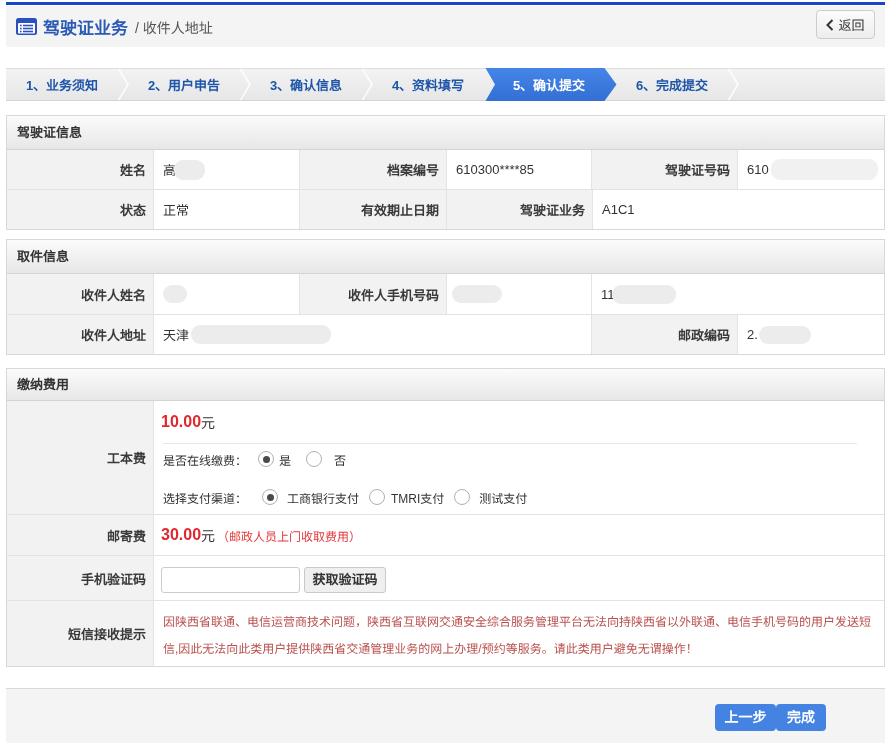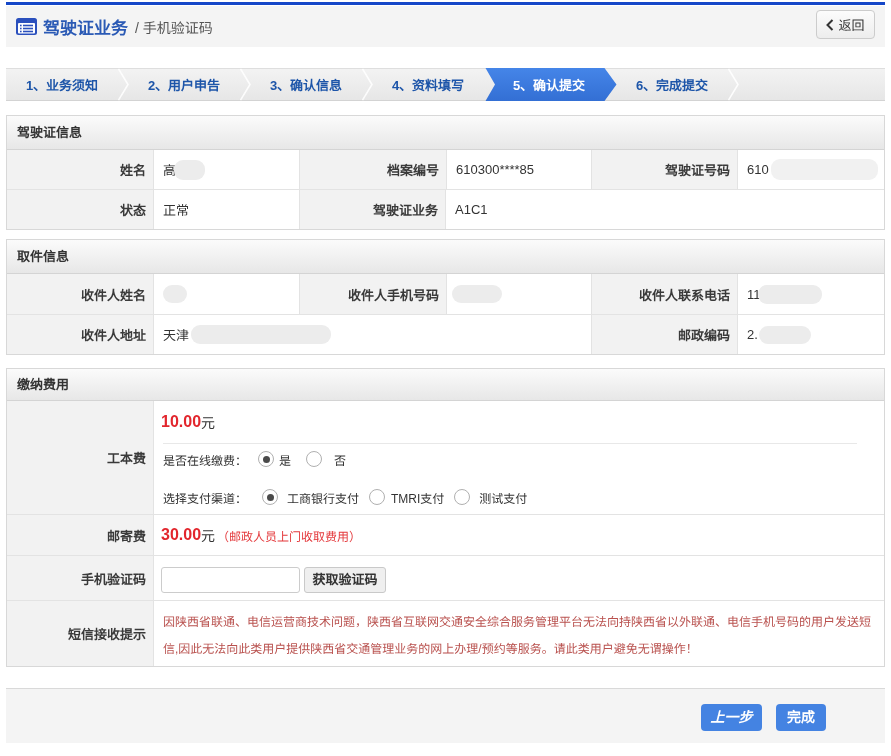--- a/index.html
+++ b/index.html
@@ -33,41 +33,41 @@
 .fee hr { border:none; border-top:1px solid #e8e8e8; margin:0 27px 0 9px; }
 .fee .p2 { height:33px; display:flex; align-items:flex-start; padding-left:9px; margin-top:7px; font-size:12px; }
 .fee .p3 { height:26px; display:flex; align-items:center; padding-left:9px; font-size:12px; }
 .radio { display:inline-block; width:16px; height:16px; border:1px solid #b0b0b0; border-radius:50%; background:#fff; position:relative; vertical-align:middle; flex-shrink:0; }
 .radio.on::after { content:""; position:absolute; left:3.5px; top:3.5px; width:7px; height:7px; border-radius:50%; background:#4a4a4a; }
 .vinput { width:139px; height:26px; border:1px solid #ccc; border-radius:3px; background:#fff; margin-left:0; margin-top:4px; }
 .vbtn { height:26px; width:82px; margin-left:4px; margin-top:4px; border:1px solid #c9c9c9; border-radius:3px; background:#efefef; font-size:13px; color:#333; font-weight:bold; text-align:center; line-height:24px; }
 .hint { color:#b9514e; font-size:12px; line-height:27px; padding:8px 9px 0; display:block; }
 .footer { margin:21px 6px 0; height:55px; border-top:1px solid #d9d9d9; background:#f4f4f4; text-align:right; padding:15px 59px 0 0; }
 .btn { display:inline-block; height:27px; border:none; border-radius:4px; background:#4483e2; color:#fff; font-size:14px; font-weight:bold; text-align:center; line-height:27px; font-family:"Liberation Sans", sans-serif; }
-.b1 { width:61px; margin-right:14px;font-style:italic; }
+.b1 { width:61px; margin-right:0; }
 .b2 { width:50px; }
 .s1 .sh { height:34px; line-height:34px; }
 .s2 .sh { height:34px; line-height:34px; }
 </style>
 </head>
 <body>
 <div class="topbar"></div>
 <div class="hdr">
   <svg width="21" height="17" viewBox="0 0 21 17">
     <rect x="0" y="0" width="21" height="17" rx="2.5" fill="#2b50bd"></rect>
     <rect x="2" y="5" width="17" height="10.5" rx="1" fill="#fff"></rect>
     <rect x="4" y="6.7" width="1.6" height="1.6" fill="#2b50bd"></rect>
     <rect x="7" y="6.7" width="10" height="1.6" fill="#2b50bd"></rect>
     <rect x="4" y="9.7" width="1.6" height="1.6" fill="#2b50bd"></rect>
     <rect x="7" y="9.7" width="10" height="1.6" fill="#2b50bd"></rect>
     <rect x="4" y="12.7" width="1.6" height="1.6" fill="#2b50bd"></rect>
     <rect x="7" y="12.7" width="10" height="1.6" fill="#2b50bd"></rect>
   </svg>
   <span class="ttl">驾驶证业务</span>
-    <span class="sub">/ 手机验证码</span>
+    <span class="sub">/ 收件人地址</span>
   <span class="back"><svg width="8" height="12" viewBox="0 0 8 12">
         <polyline points="6.5,1 1.5,6 6.5,11" fill="none" stroke="#333" stroke-width="2"></polyline>
       </svg>返回</span>
 </div>
 <div class="steps">
 <svg width="879" height="33" viewBox="0 0 879 33">
   <defs>
     <linearGradient id="gbar" x1="0" y1="0" x2="0" y2="1">
       <stop offset="0" stop-color="#f3f3f3"></stop>
           <stop offset="1" stop-color="#e6e6e6"></stop>
@@ -104,37 +104,37 @@
     <div class="lab w1">姓名</div>
     <div class="val w2 bd">高<span class="blob" style="width:31px;height:20px;margin-left:-2px;"></span></div>
     <div class="lab w3">档案编号</div>
     <div class="val w4 bd">610300****85</div>
     <div class="lab w5">驾驶证号码</div>
     <div class="val w6">610<span class="blob2" style="width:107px;height:21px;margin-left:2px;"></span></div>
   </div>
   <div class="row r39">
     <div class="lab w1">状态</div>
     <div class="val w2 bd">正常</div>
+    <div class="lab w3">有效期止日期</div>
     <div class="lab w5">驾驶证业务</div>
     <div class="val w6">A1C1</div>
   </div>
 </div>
 
 <div class="sec s2">
   <div class="sh">取件信息</div>
   <div class="row r41">
     <div class="lab w1">收件人姓名</div>
     <div class="val w2 bd">
         <span class="blob" style="width:24px;height:18px;"></span>
       </div>
     <div class="lab w3">收件人手机号码</div>
     <div class="val w4 bd">
         <span class="blob" style="width:50px;height:18px;margin-left:-4px;"></span>
       </div>
-    <div class="lab w5">收件人联系电话</div>
     <div class="val w6">11<span class="blob" style="width:64px;height:19px;margin-left:-3px;"></span></div>
   </div>
   <div class="row r39">
     <div class="lab w1">收件人地址</div>
     <div class="val bd" style="width:438px;">天津<span class="blob" style="width:140px;height:19px;margin-left:2px;"></span></div>
     <div class="lab w5">邮政编码</div>
     <div class="val w6">2.<span class="blob" style="width:52px;height:18px;margin-left:1px;"></span></div>
   </div>
 </div>
 

